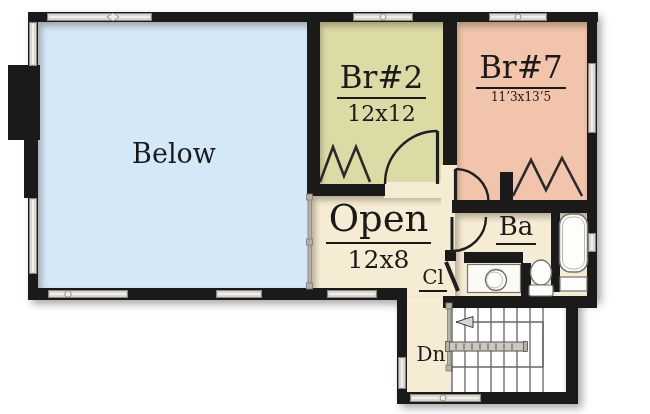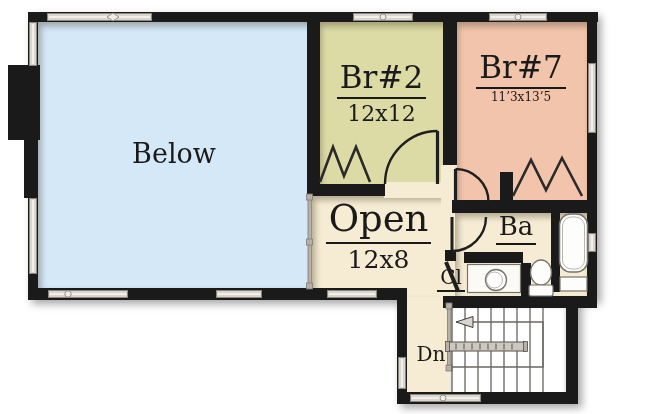--- a/index.html
+++ b/index.html
@@ -175,21 +175,21 @@
 
   <div class="lbl" style="left:312px;top:198px;width:133px;">
     <div style="font-size:37px;"><span class="u">Open</span></div>
     <div class="rdims" style="font-size:25px;">12x8</div>
   </div>
 
   <div class="lbl" style="left:488px;top:212px;width:56px;font-size:26px;">
     <span class="u">Ba</span>
   </div>
 
-  <div class="lbl" style="left:432px;top:266px;width:38px;font-size:20px;">
+  <div class="lbl" style="left:414px;top:266px;width:38px;font-size:20px;">
     <span class="u">Cl</span>
   </div>
 
   <div class="lbl" style="left:407px;top:343px;width:48px;font-size:20px;">
     <span>Dn</span>
   </div>
 
 </div>
 
 </body></html>

